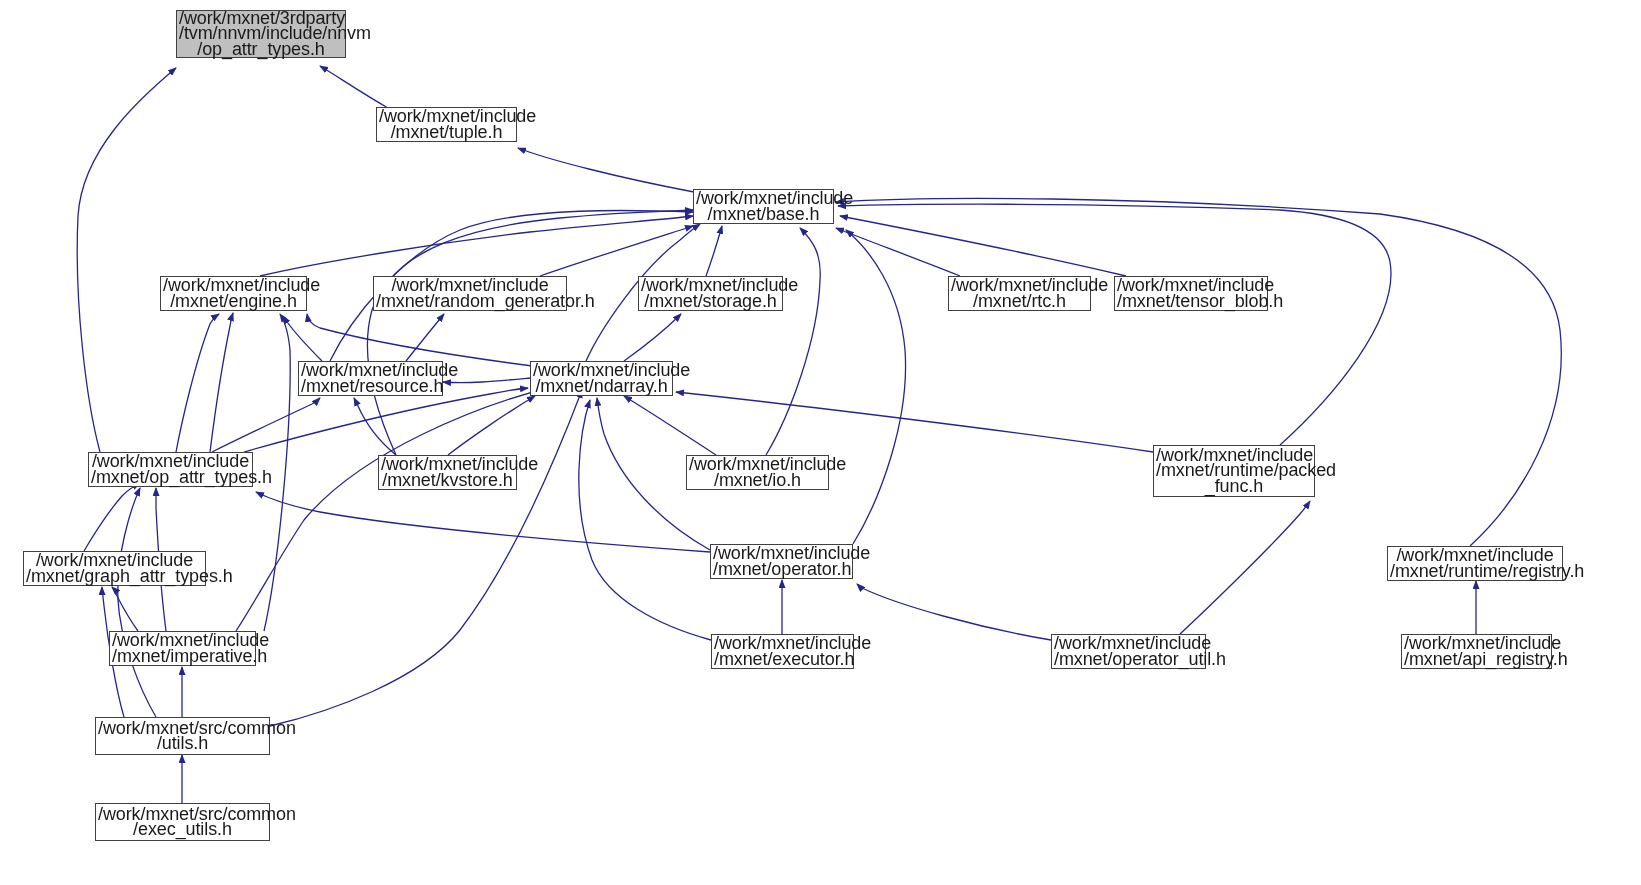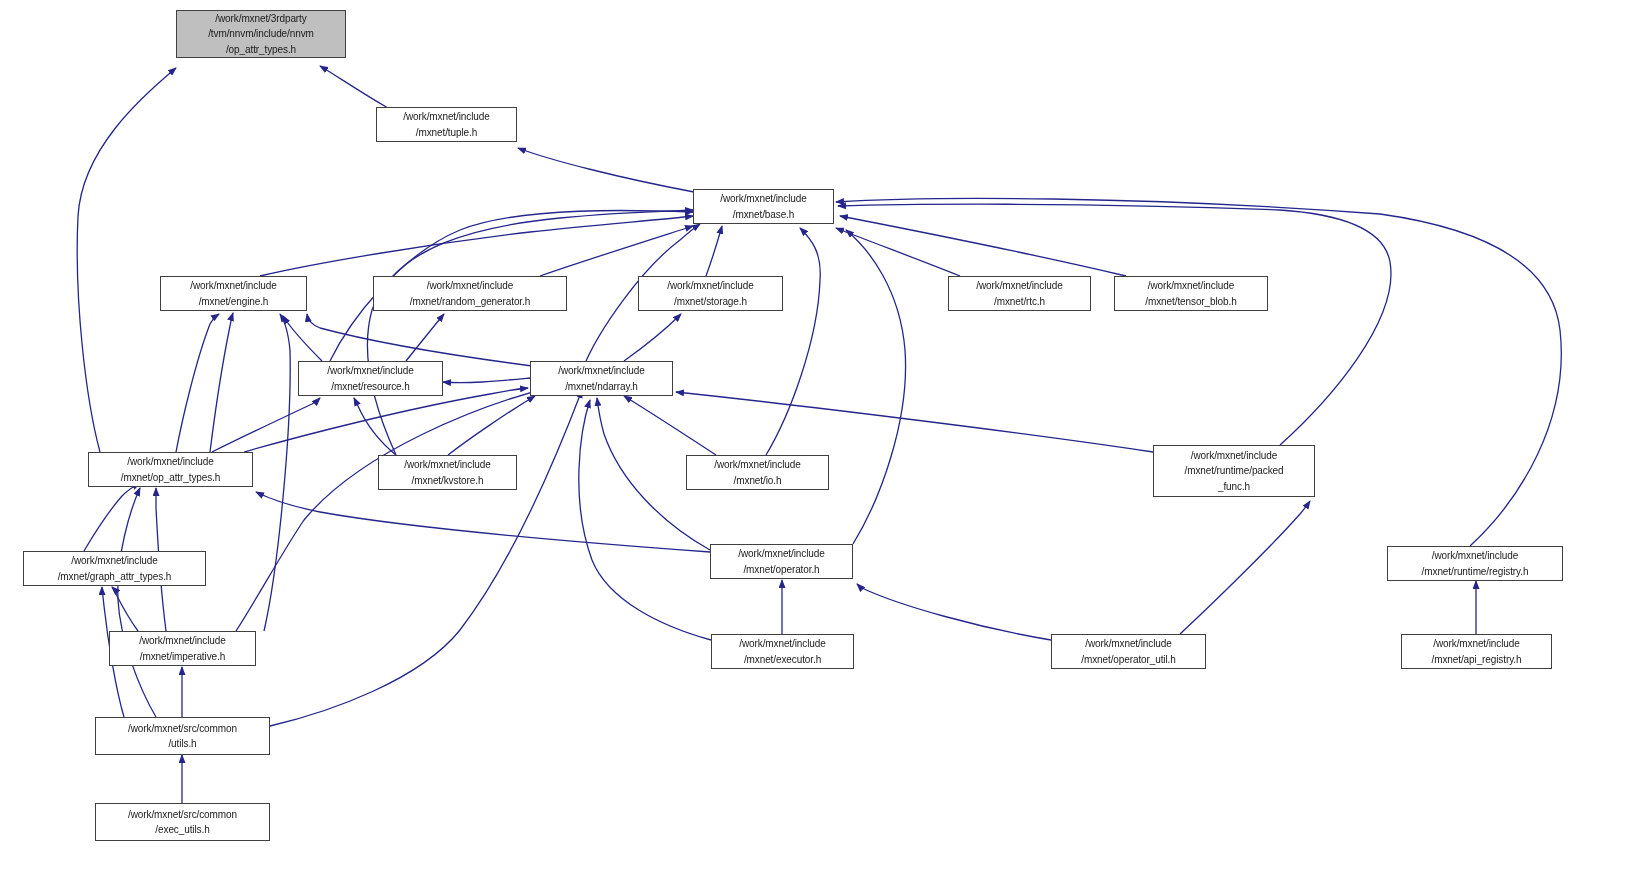--- a/index.html
+++ b/index.html
@@ -22,21 +22,21 @@
     width: 1641px;
     height: 885px;
     pointer-events: none;
   }
   .node {
     position: absolute;
     box-sizing: border-box;
     border: 1px solid #404040;
     background: #ffffff;
     color: #1a1a1a;
-    font-size: 10px;
+    font-size: 18px;
     line-height: 15.5px;
     text-align: center;
     display: flex;
     flex-direction: column;
     align-items: flex-end;
     justify-content: center;
     white-space: pre-line;
     letter-spacing: -0.1px;
     cursor: pointer;
   }

